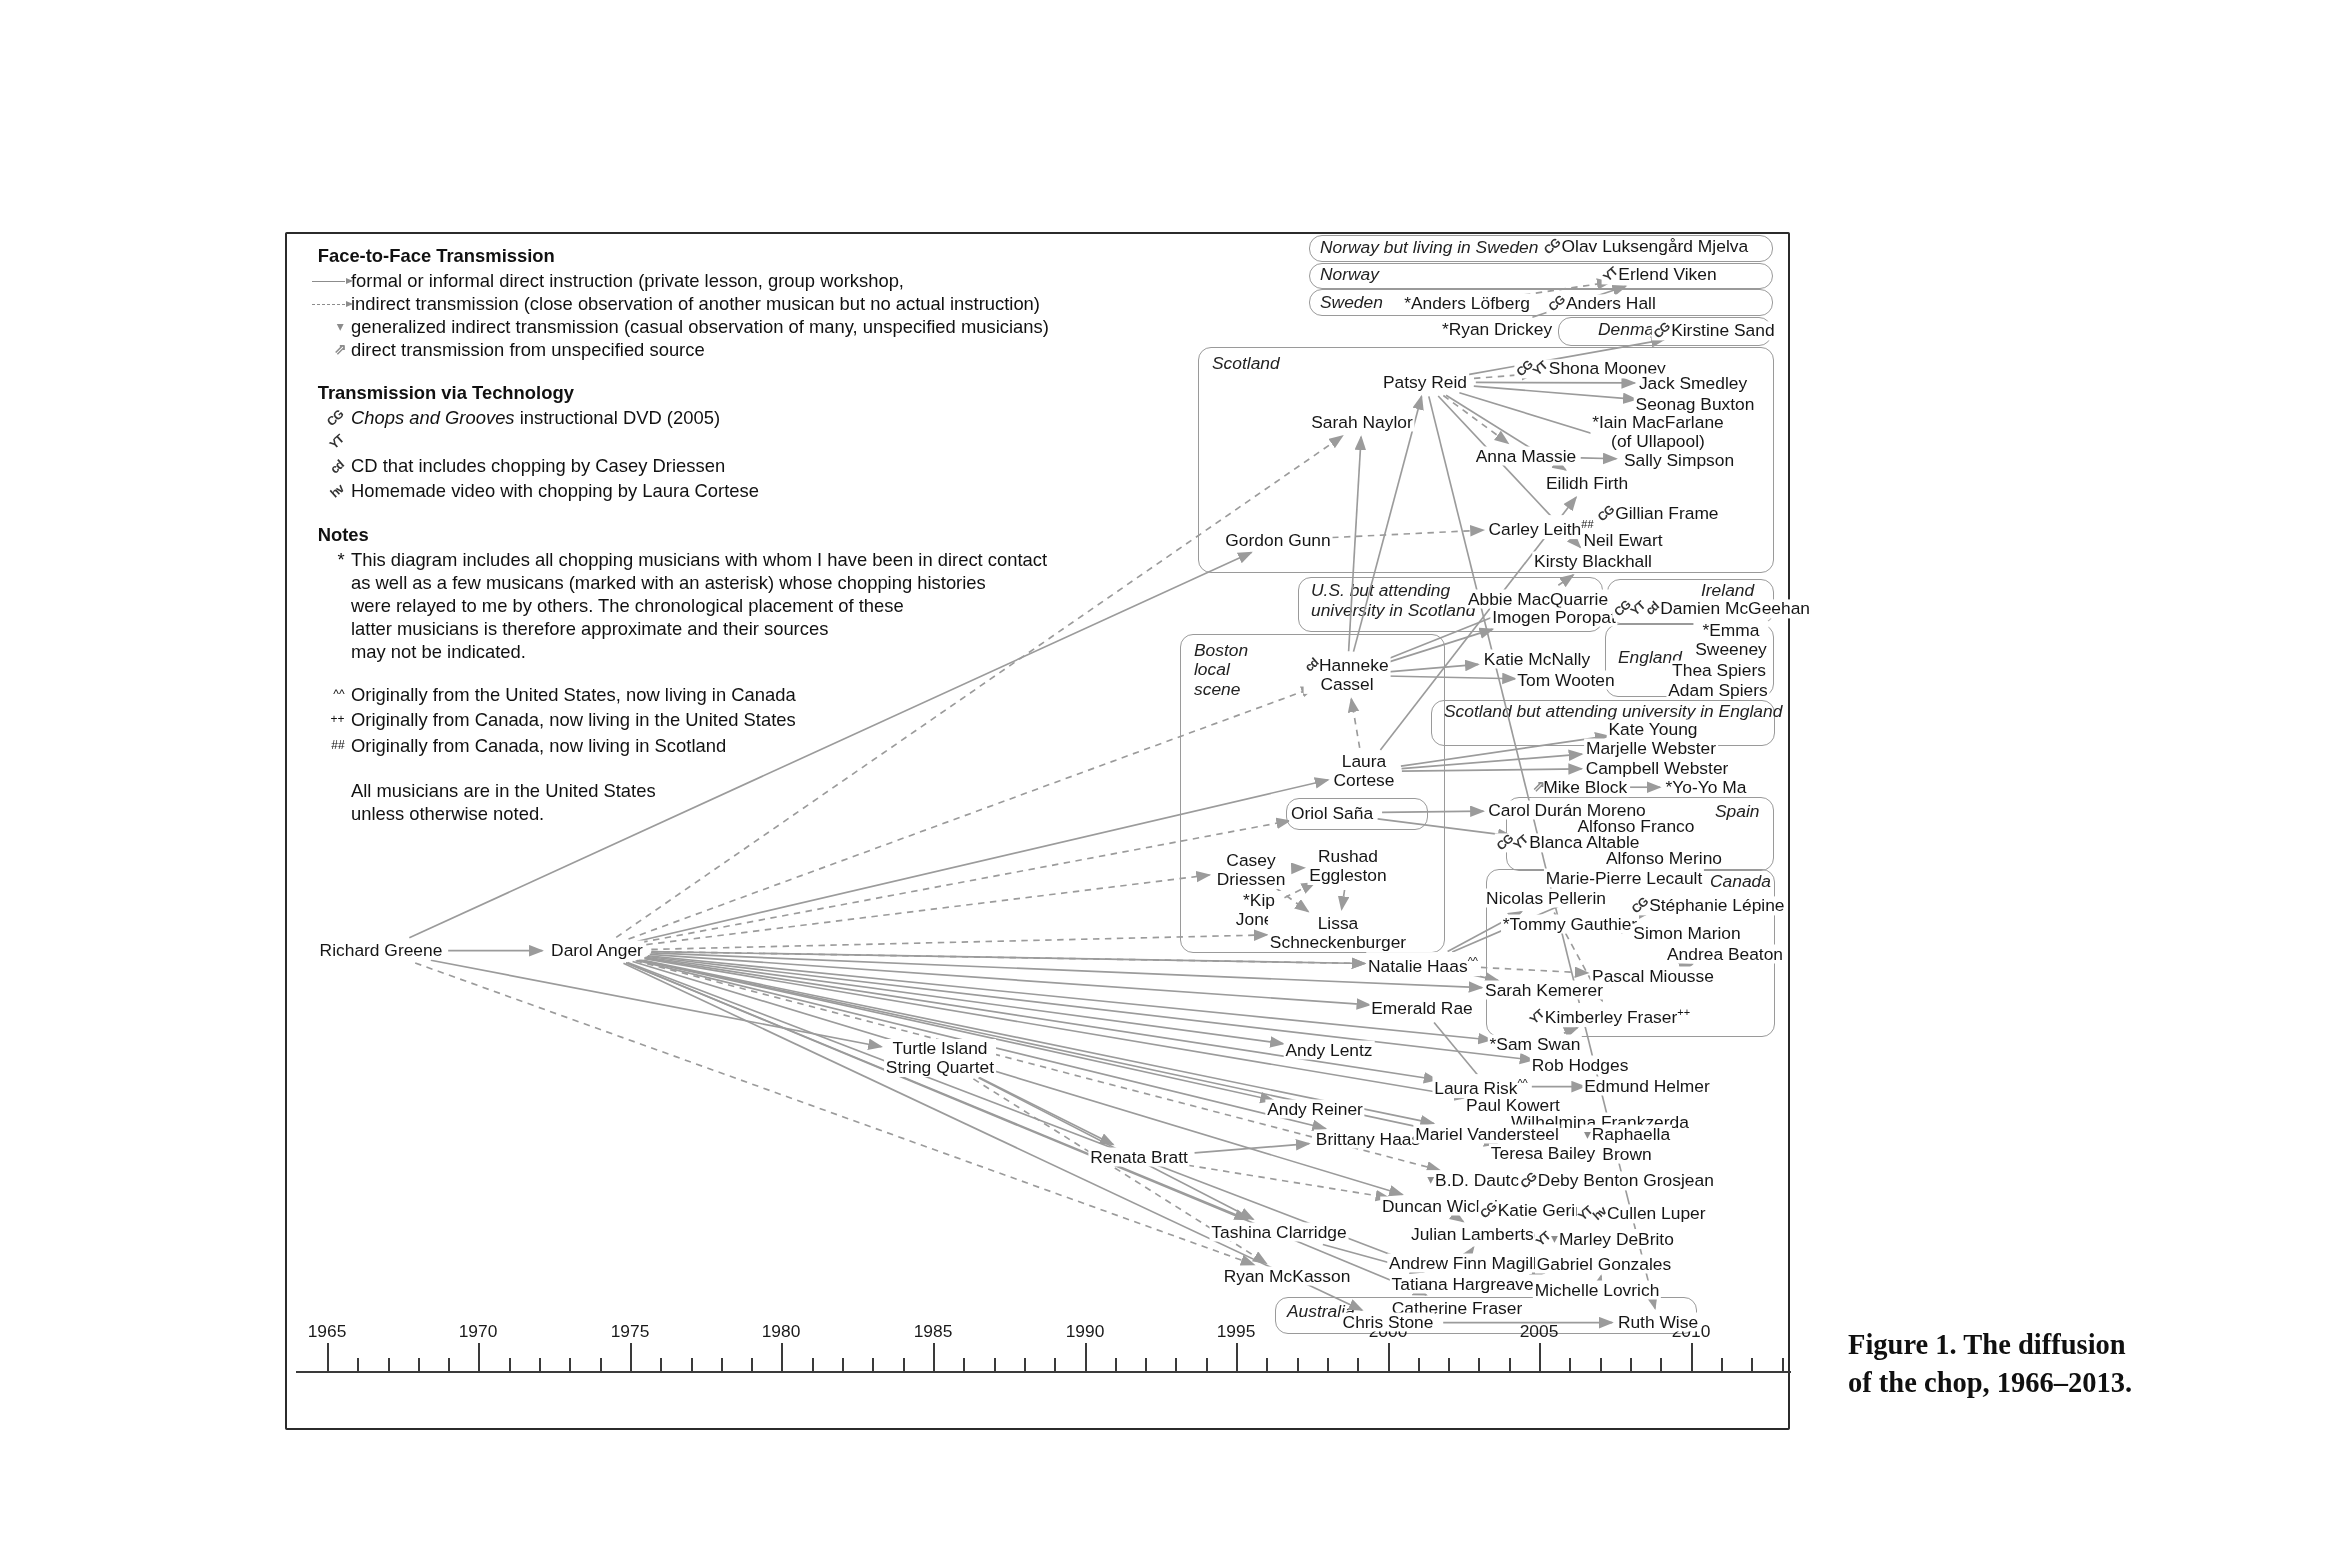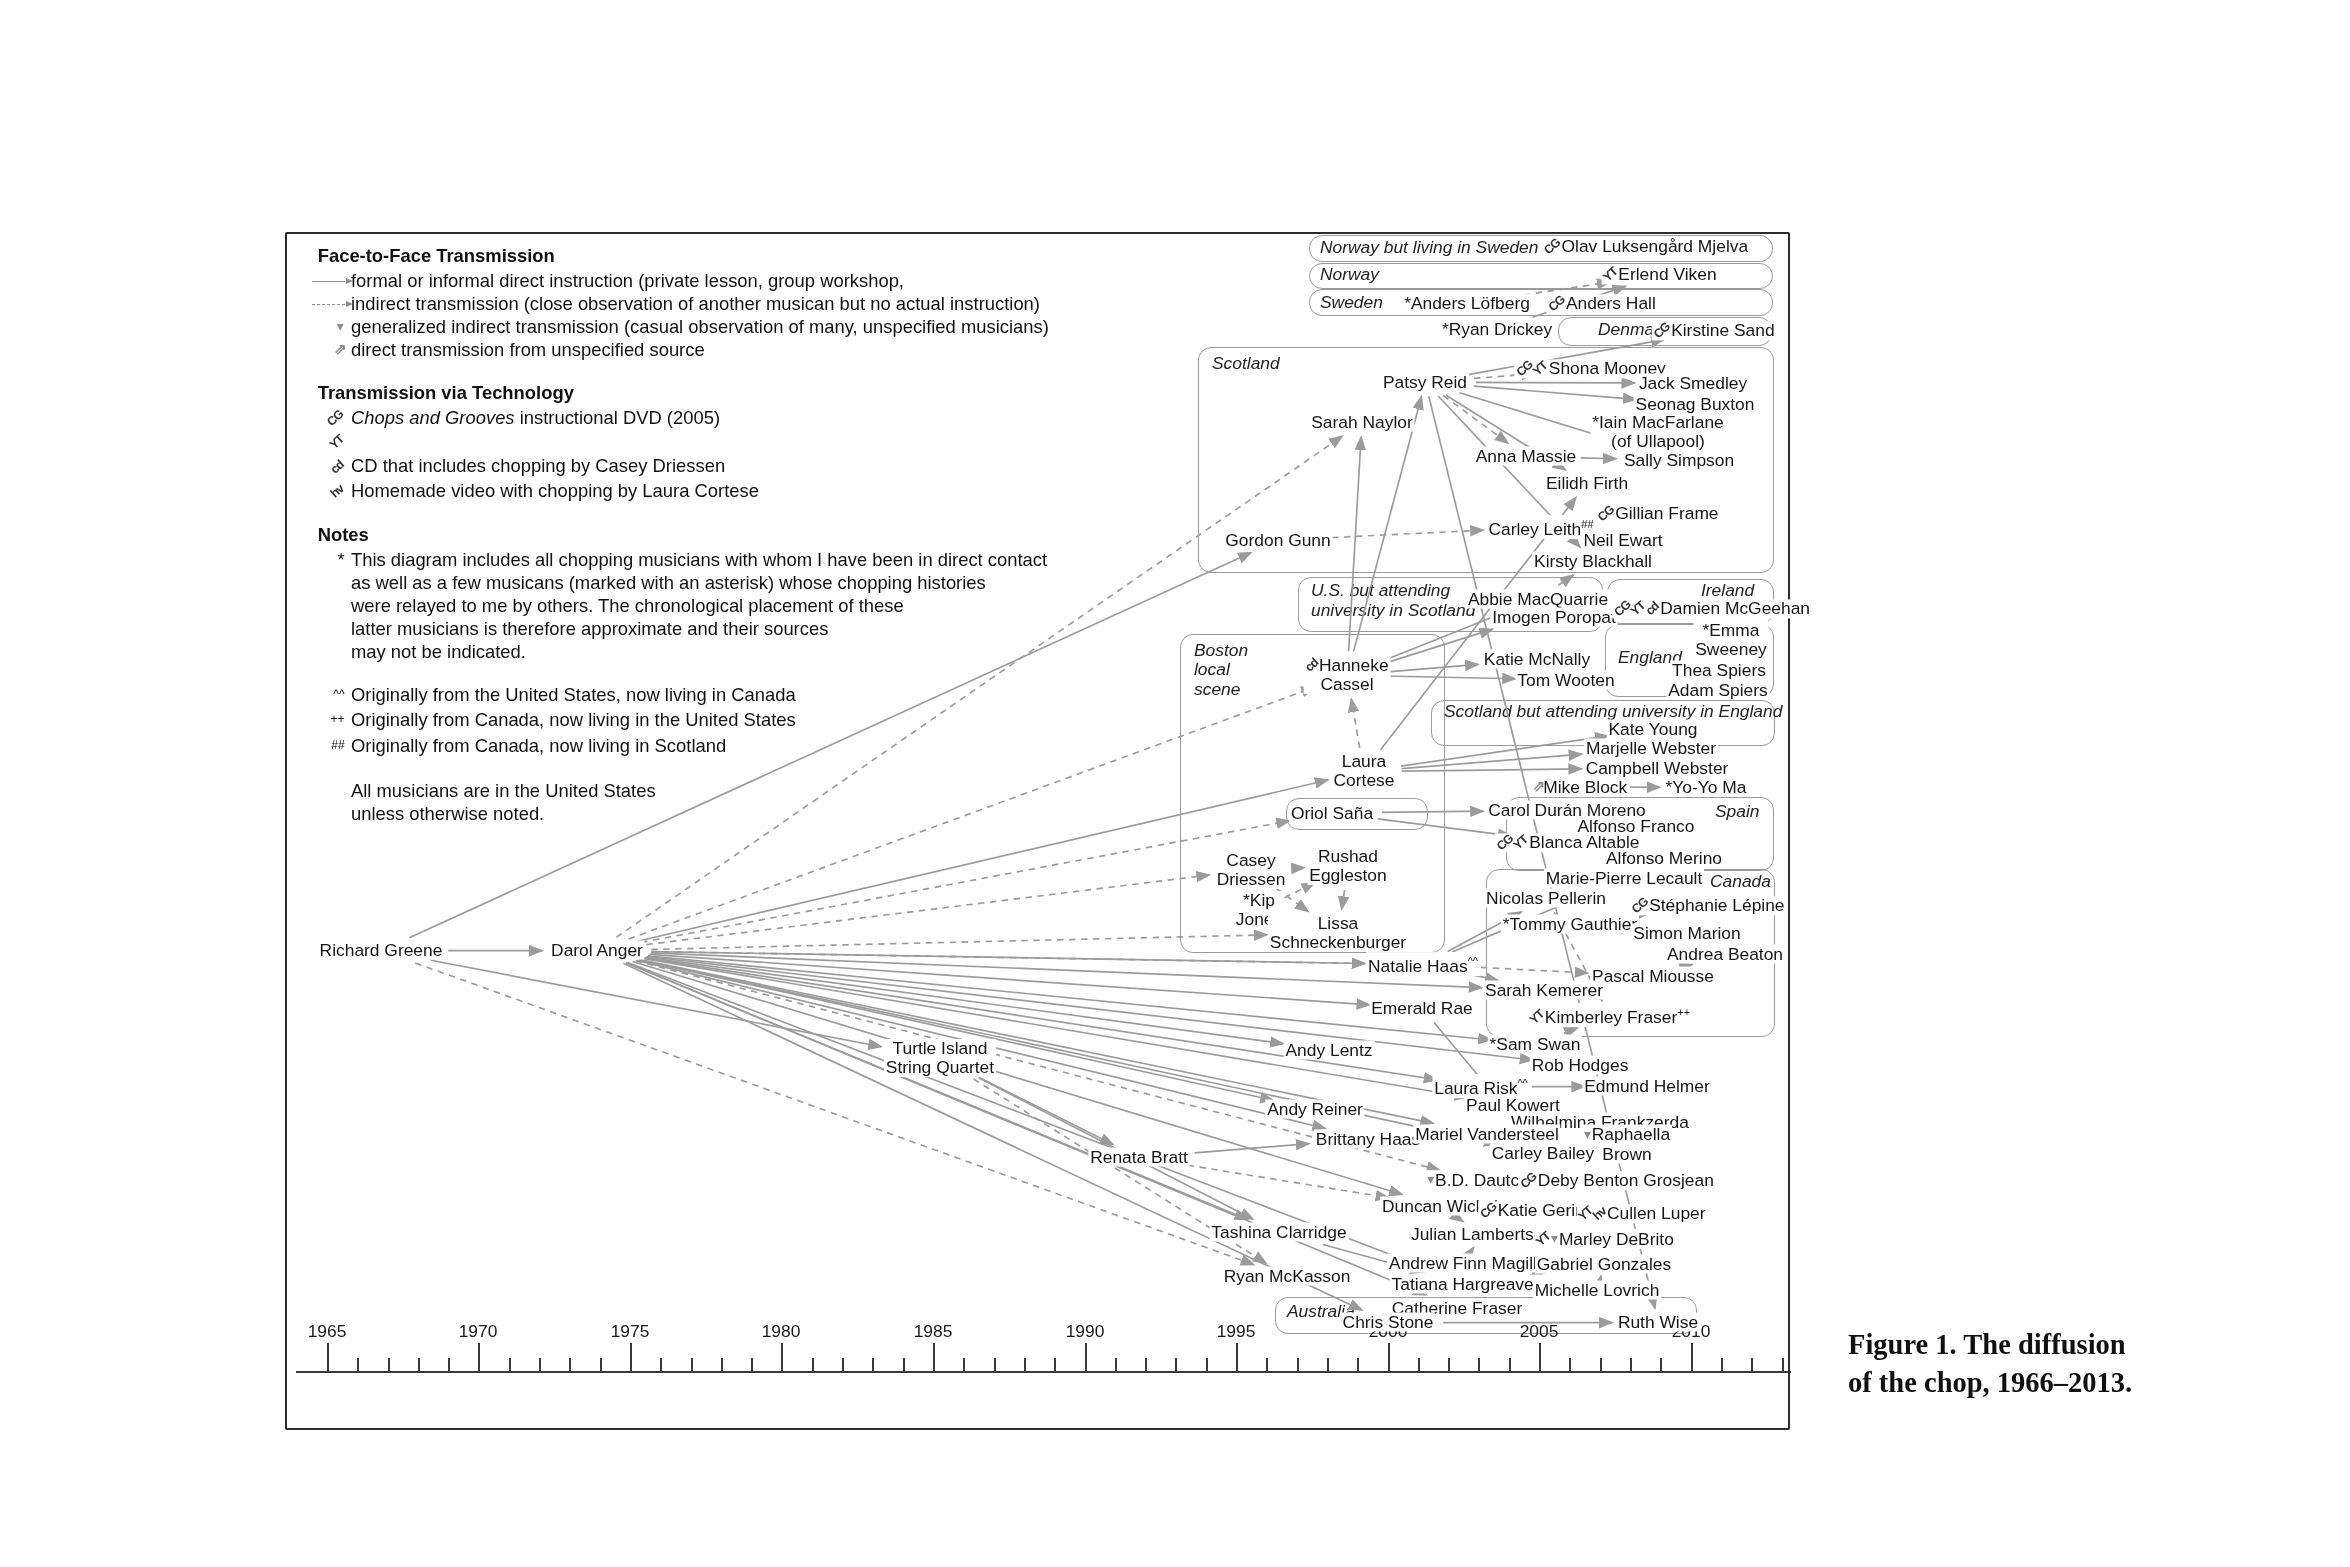--- a/index.html
+++ b/index.html
@@ -393,21 +393,21 @@
         <div>Brittany Haas</div>
       </div>
       <div class="node" style="left: 1487px; top: 1134px;">
         <div>Mariel Vandersteel</div>
       </div>
       <div class="node" style="left: 1627px; top: 1144px;">
         <div><span class="icn gen">▾</span>Raphaella</div>
         <div>Brown</div>
       </div>
       <div class="node" style="left: 1543px; top: 1153px;">
-        <div>Carley Bailey</div>
+        <div>Teresa Bailey</div>
       </div>
       <div class="node" style="left: 1139px; top: 1157px;">
         <div>Renata Bratt</div>
       </div>
       <div class="node" style="left: 1478px; top: 1180px;">
         <div><span class="icn gen">▾</span>B.D. Dautch</div>
       </div>
       <div class="node" style="left: 1617px; top: 1181px;">
         <div><span class="icn">CG</span>Deby Benton Grosjean</div>
       </div>

